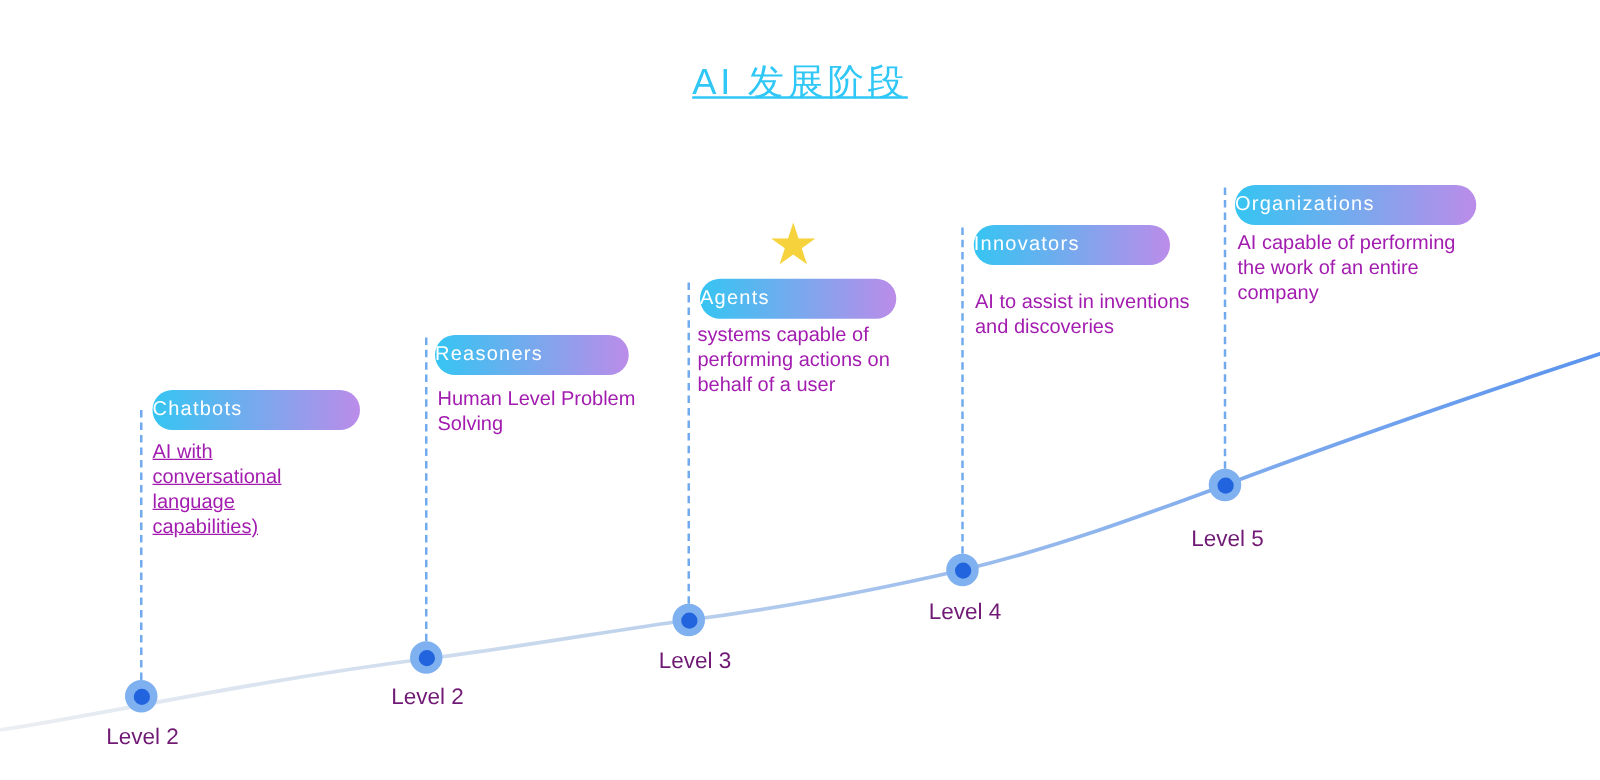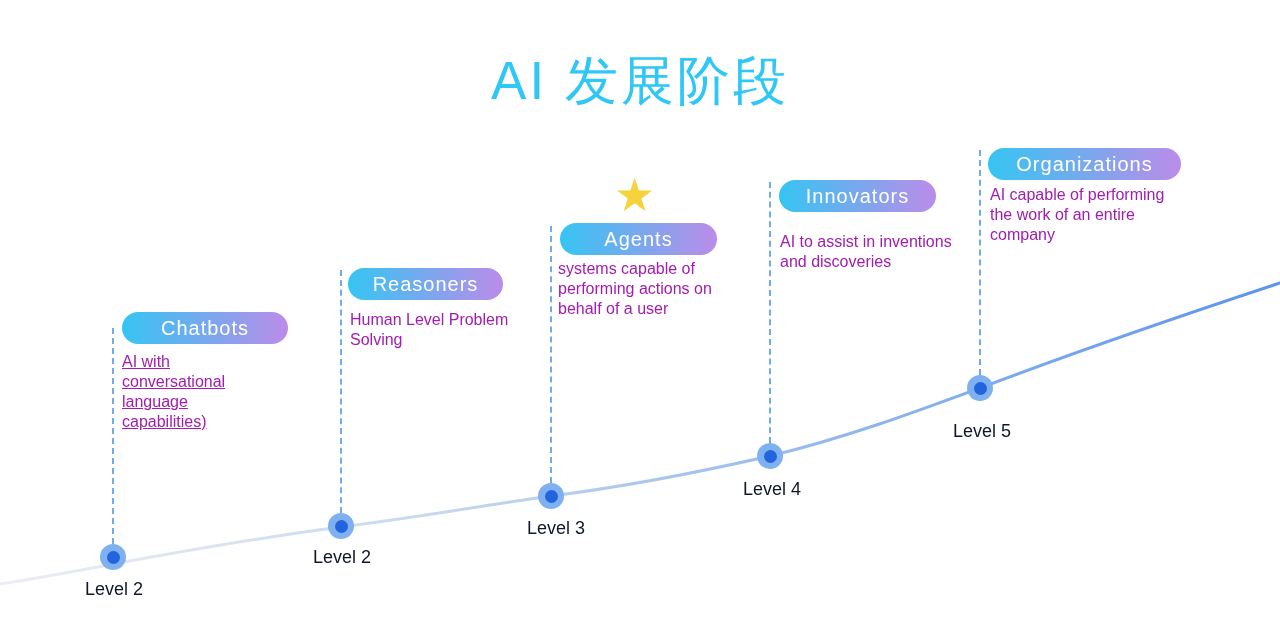--- a/index.html
+++ b/index.html
@@ -20,46 +20,47 @@
     height:624px;
     background:#ffffff;
     overflow:hidden;
   }
   .title{
     position:absolute;
     top:46px; left:0;
     width:100%;
     margin:0;
     text-align:center;
-    font-size:53px;
+    font-size:29px;
     font-weight:400;
     letter-spacing:3px;
     color:var(--title);
+    text-decoration:underline;
   }
   .curve{
     position:absolute;
     left:0; top:0;
   }
   .stage{position:absolute;left:0;top:0;width:0;height:0;}
   .dash{
     position:absolute;
     width:0;
     border-left:2px dashed var(--dash);
     opacity:.8;
   }
   .pill{
     position:absolute;
     height:32px;
     border-radius:16px;
     background:linear-gradient(90deg,var(--pill-start),var(--pill-end));
     color:#ffffff;
-    font-size:20px;
+    font-size:16px;
     display:flex;
     align-items:center;
-    justify-content:center;
+    justify-content:flex-start;
     letter-spacing:1px;
   }
   .desc{
     position:absolute;
     font-size:16px;
     line-height:20px;
     color:#a21caf;
   }
   .dot{
     position:absolute;
@@ -71,21 +72,21 @@
   .dot-core{
     width:13px;height:13px;
     border-radius:50%;
     background:var(--dot-core);
   }
   .level{
     position:absolute;
     width:80px;
     text-align:center;
     font-size:18px;
-    color:#0f172a;
+    color:#701a75;
   }
   .star{
     position:absolute;
     font-size:46px;
     line-height:1;
     color:var(--star);
   }
   
   .s1 .dash{left:112px;top:328px;height:216px;}
   .s1 .pill{left:122px;top:312px;width:166px;}

